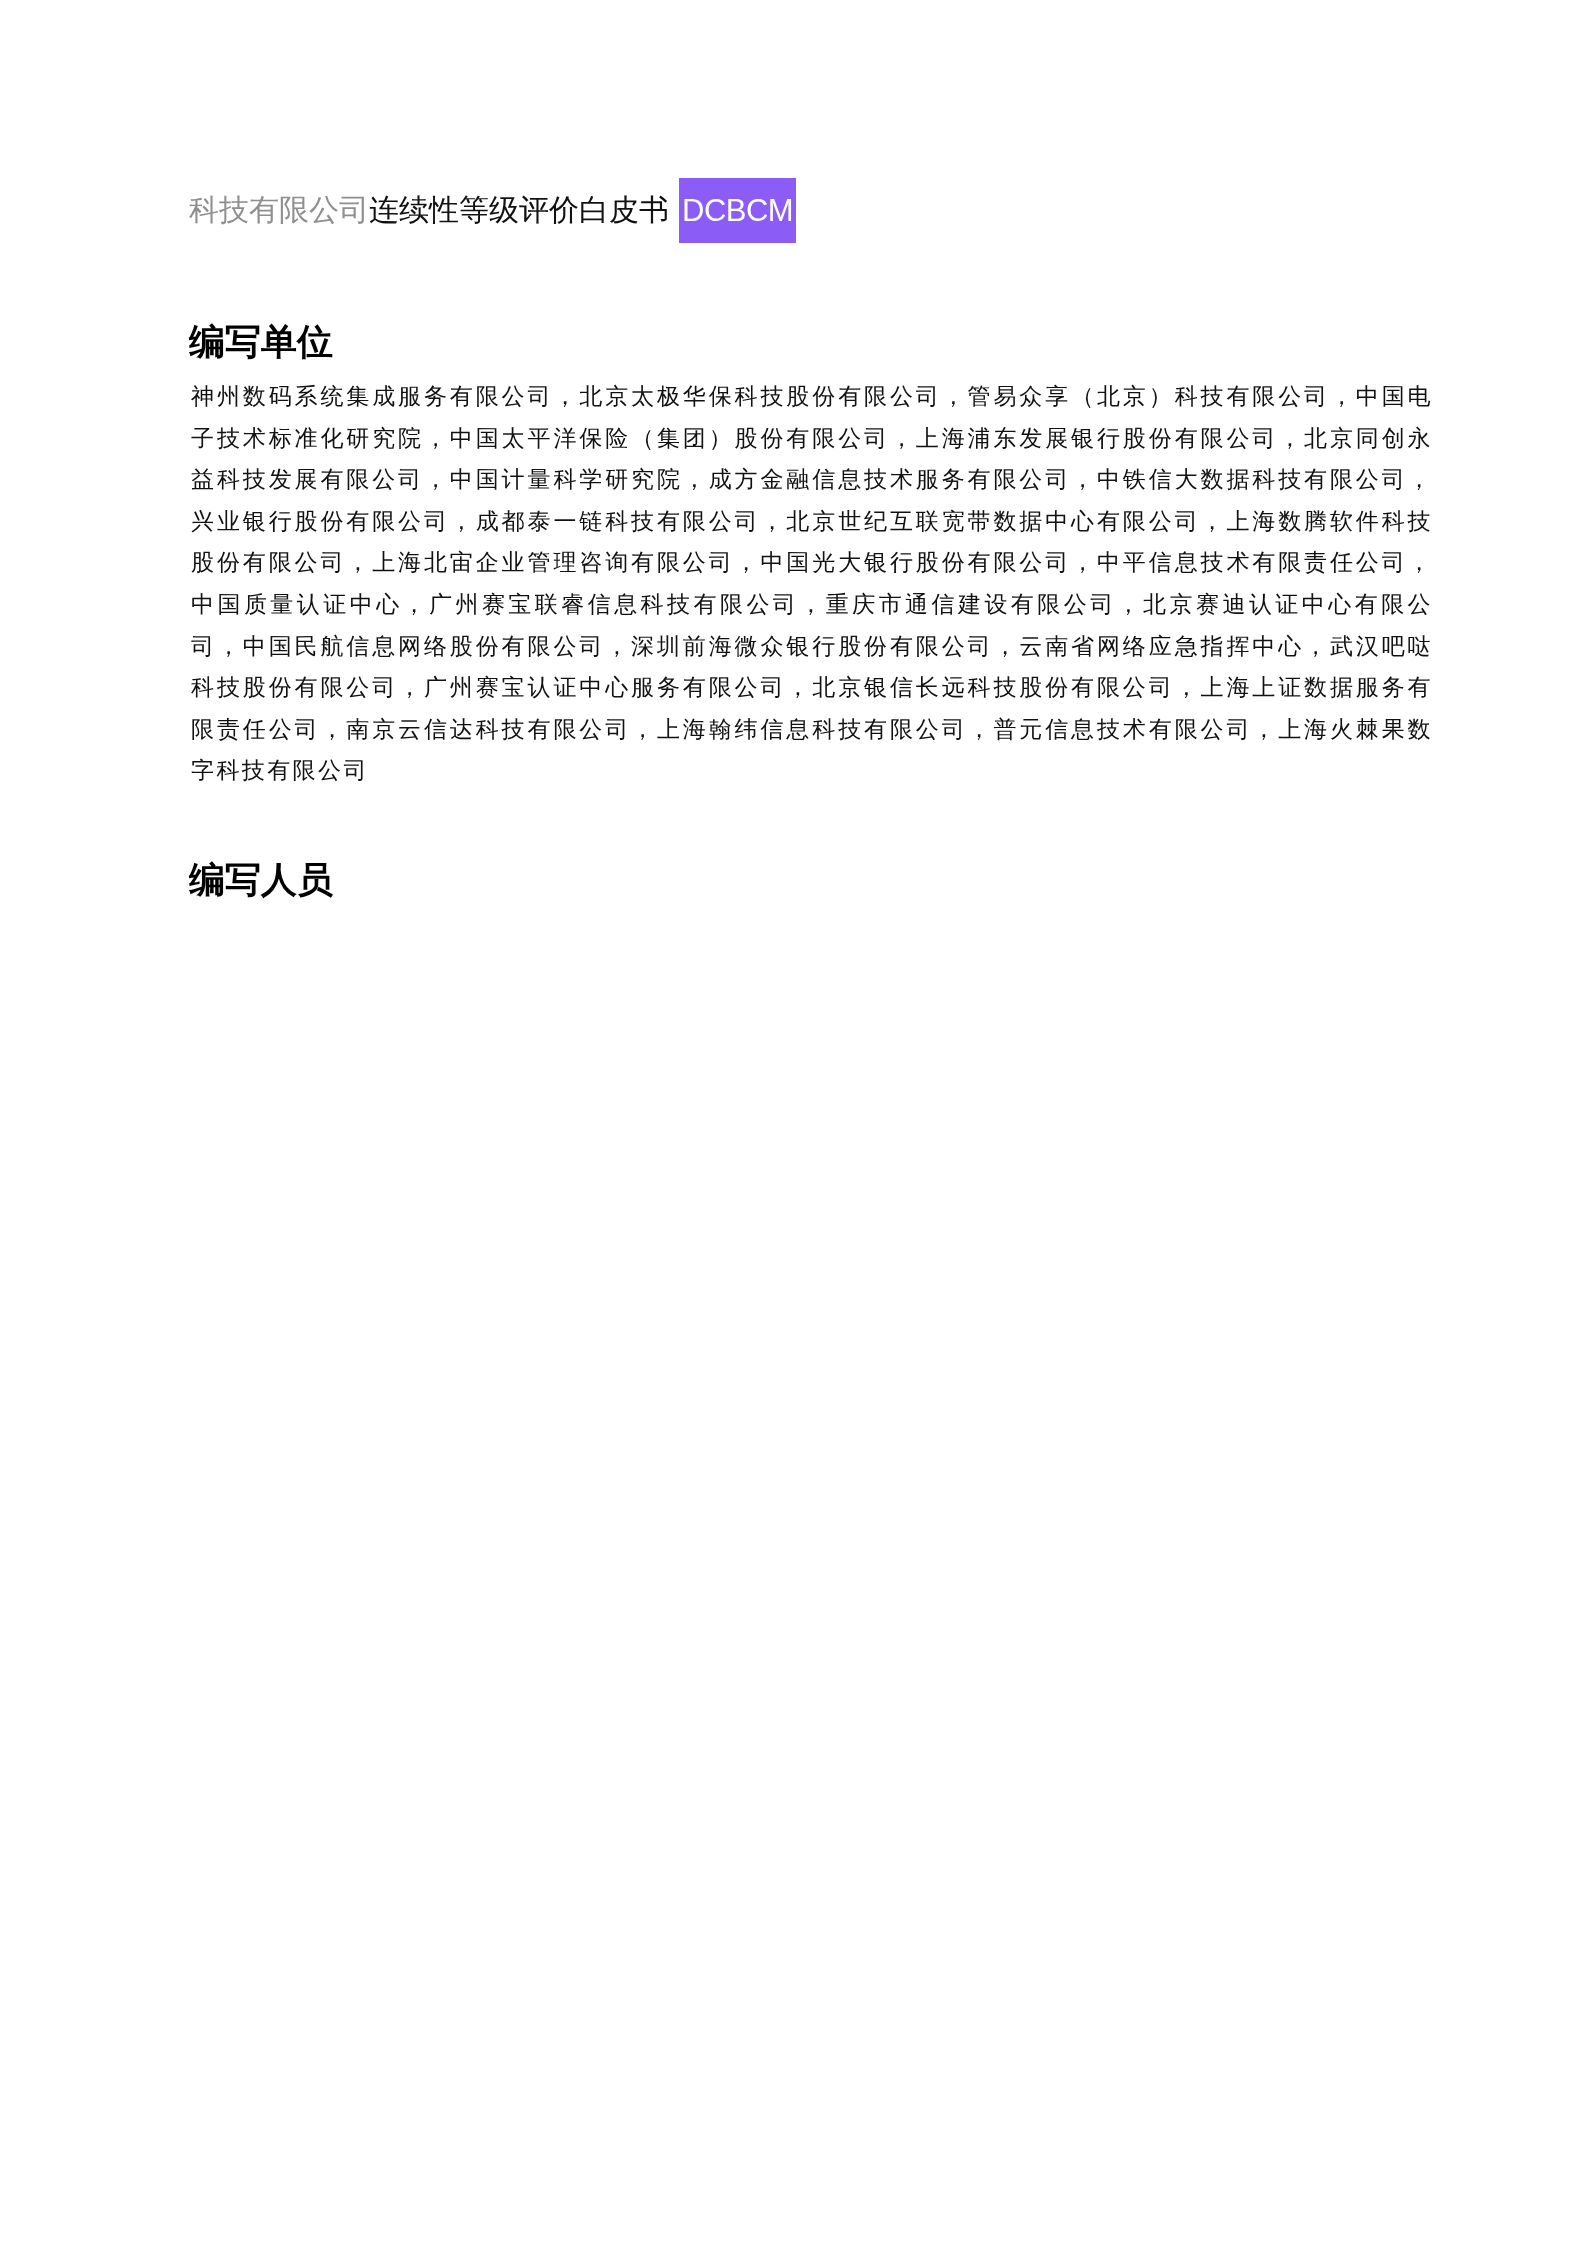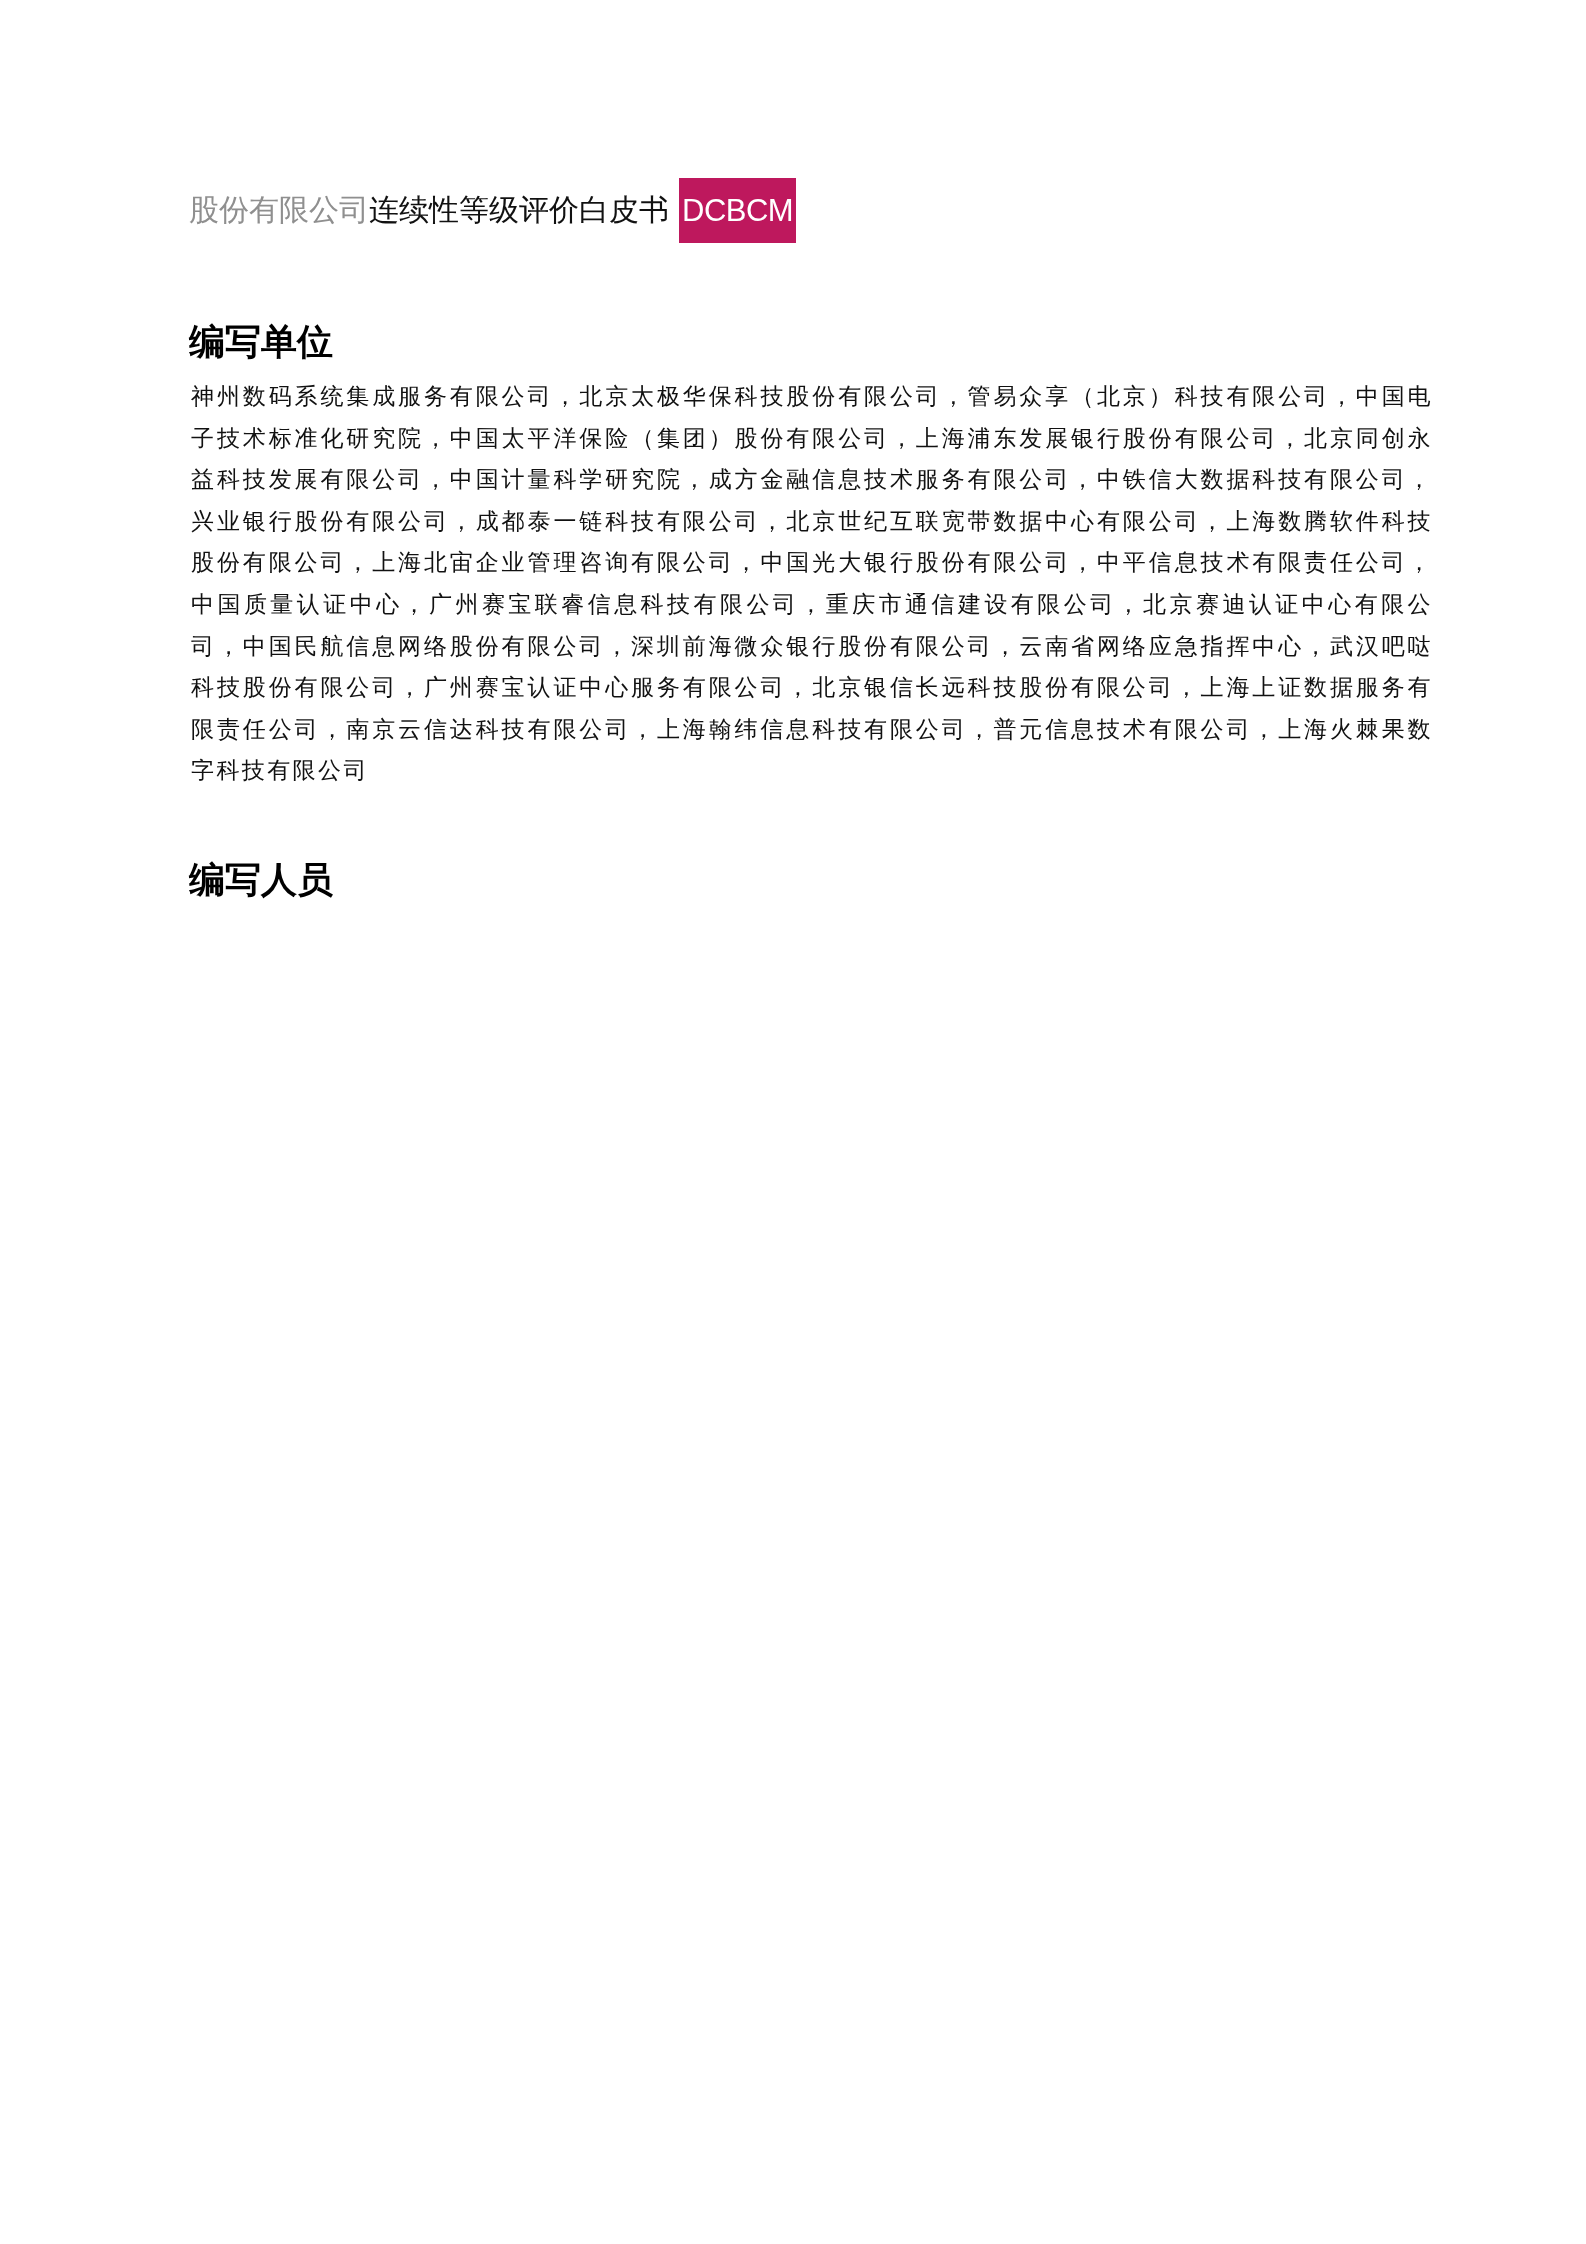--- a/index.html
+++ b/index.html
@@ -31,21 +31,21 @@
       color: #8f8f8f;
       font-weight: 300;
     }
     .header-black {
       color: #111111;
       text-align: center;
     }
     .header-badge {
       display: inline-block;
       margin-left: 10px;
-      background: #be185d;
+      background: #8b5cf6;
       color: #ffffff;
       font-family: "Liberation Sans", sans-serif;
       font-size: 31px;
       line-height: 41px;
       height: 41px;
       padding: 12px 3px;
       letter-spacing: -0.5px;
     }
     .section {
       position: absolute;
@@ -68,21 +68,21 @@
       margin: 2px;
       color: #111111;
     }
     #section-units { top: 318px; }
     #section-authors { top: 856px; }
   </style>
 </head>
 <body>
 
 <div class="page-header">
-  <span class="header-gray">股份有限公司</span>
+  <span class="header-gray">科技有限公司</span>
   <span class="header-black">连续性等级评价白皮书</span>
   <span class="header-badge">DCBCM</span>
 </div>
 
 <div class="section" id="section-units">
   <h2 class="section-title">编写单位</h2>
   <p class="section-body">神州数码系统集成服务有限公司，北京太极华保科技股份有限公司，管易众享（北京）科技有限公司，中国电子技术标准化研究院，中国太平洋保险（集团）股份有限公司，上海浦东发展银行股份有限公司，北京同创永益科技发展有限公司，中国计量科学研究院，成方金融信息技术服务有限公司，中铁信大数据科技有限公司，兴业银行股份有限公司，成都泰一链科技有限公司，北京世纪互联宽带数据中心有限公司，上海数腾软件科技股份有限公司，上海北宙企业管理咨询有限公司，中国光大银行股份有限公司，中平信息技术有限责任公司，中国质量认证中心，广州赛宝联睿信息科技有限公司，重庆市通信建设有限公司，北京赛迪认证中心有限公司，中国民航信息网络股份有限公司，深圳前海微众银行股份有限公司，云南省网络应急指挥中心，武汉吧哒科技股份有限公司，广州赛宝认证中心服务有限公司，北京银信长远科技股份有限公司，上海上证数据服务有限责任公司，南京云信达科技有限公司，上海翰纬信息科技有限公司，普元信息技术有限公司，上海火棘果数字科技有限公司</p>
 </div>
 
 <div class="section" id="section-authors">

